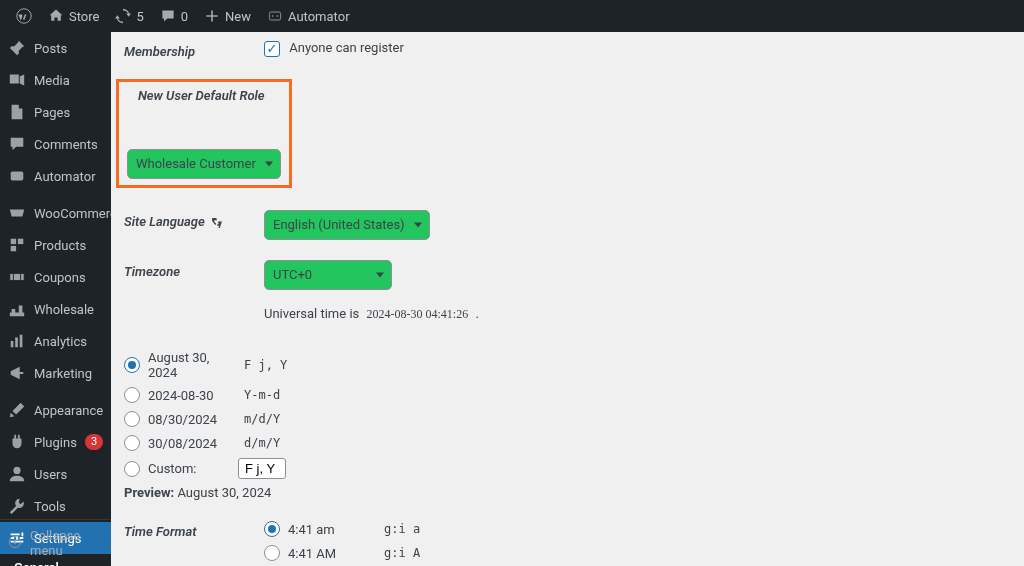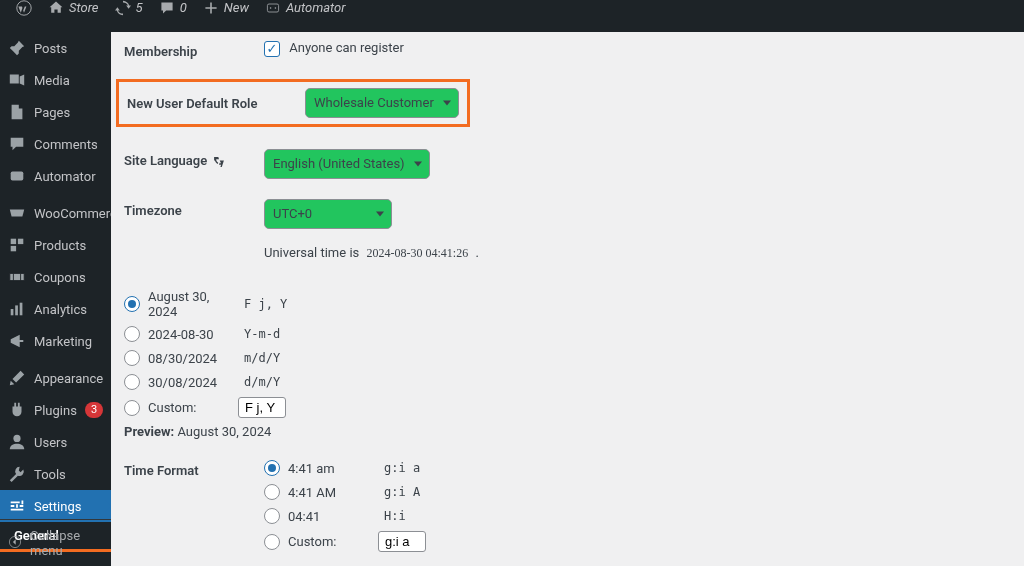--- a/index.html
+++ b/index.html
@@ -1,58 +1,58 @@
 <!DOCTYPE html>
 <html><head>
 <meta charset="utf-8">
 <style>
 * { box-sizing: border-box; margin: 0; padding: 0; }
 body { font-family: -apple-system, BlinkMacSystemFont, "Segoe UI", Roboto, sans-serif; font-size: 13px; color: #3c434a; background: #f0f0f1; width: 1024px; height: 566px; overflow: hidden; }
 
 
 .topbar { height: 32px; background: #1d2327; color: #c3c4c7; display: flex; align-items: center; padding: 0 8px; font-size: 13px; }
-.topbar .tb-item { display: flex; gap: 5px; padding: 0 8px; height: 32px; cursor: pointer; font-style: italic; }
+.topbar .tb-item { display: flex; align-items: center; gap: 5px; padding: 0 8px; height: 32px; cursor: pointer; }
 .tb-icon { width: 16px; height: 16px; display: inline-flex; align-items: center; justify-content: center; }
 
 
 .sidebar { position: absolute; left: 0; top: 32px; bottom: 0; width: 111px; background: #1d2327; color: #c3c4c7; overflow: hidden; }
 .menu-item { display: flex; align-items: center; gap: 8px; padding: 7px 8px; font-size: 13px; cursor: pointer; position: relative; }
 .menu-item.open { background: #2271b1; color: #fff; text-align: right; }
 .menu-item.open::after { content: ""; position: absolute; right: -6px; top: 50%; transform: translateY(-50%); border: 6px solid transparent; border-left-color: #2271b1; }
 .menu-item .mi-icon { width: 18px; height: 18px; display: inline-flex; align-items: center; justify-content: center; color: rgba(240,246,252,.6); }
 .menu-item.open .mi-icon { color: #fff; }
 .submenu { background: #2c3338; }
 .submenu .sub-item { padding: 6px 8px 6px 14px; font-size: 13px; cursor: pointer; }
 .submenu .sub-item.current { background: #1d2327; color: #fff; font-weight: 600; }
 .submenu .sub-item.current.highlight { outline: 3px solid #f36c21; outline-offset: 0; }
 .divider { height: 5px; }
 .collapse { display: flex; align-items: center; gap: 8px; padding: 8px; font-size: 13px; color: #a7aaad; cursor: pointer; border-top: 1px solid #32373c; position: absolute; bottom: 0; width: 100%; }
 .badge-count { background: #d63638; color: #fff; border-radius: 9px; padding: 0 6px; font-size: 11px; line-height: 16px; min-width: 16px; text-align: center; }
 
 
 .content { position: absolute; left: 104px; right: 0; top: 32px; bottom: 0; padding: 8px 20px 0 20px; overflow: hidden; }
 .form-row { display: flex; align-items: flex-start; margin-bottom: 20px; }
-.form-row .label { width: 140px; font-weight: 600; padding-top: 4px; }
+.form-row .label { width: 140px; font-weight: 600; padding-top: 4px; font-style: italic; }
 .form-row .field { flex: 1; }
 .select { border: 1px solid #8c8f94; border-radius: 5px; padding: 2px 24px 2px 8px; font-size: 13px; line-height: 24px; background: #22c55e; position: relative; display: inline-block; min-width: 100px; cursor: pointer; }
 .select::after { content: ""; position: absolute; right: 7px; top: 50%; width: 0; height: 0; border-left: 4px solid transparent; border-right: 4px solid transparent; border-top: 5px solid #3c434a; transform: translateY(-50%); }
 .select.wide { min-width: 158px; }
 .desc { color: #646970; font-size: 13px; margin-top: 6px; }
 code { background: #f0f0f1; padding: 2px 4px; font-size: 12px; font-family: Liberation Serif, serif; }
 .radio-row { display: flex; align-items: center; margin-bottom: 6px; }
 .radio { width: 16px; height: 16px; border: 1px solid #8c8f94; border-radius: 50%; margin-right: 8px; position: relative; background: #fff; cursor: pointer; flex-shrink: 0; }
 .radio.checked { border-color: #2271b1; }
 .radio.checked::after { content: ""; position: absolute; left: 3px; top: 3px; width: 8px; height: 8px; border-radius: 50%; background: #2271b1; }
 .radio-label { width: 90px; display: inline-block; cursor: pointer; }
 .fmt-code { font-family: Menlo, Consolas, monospace; font-size: 12px; background: #f0f0f1; padding: 2px 6px; display: inline-block; min-width: 46px; text-align: left; }
 .text-input { border: 1px solid #8c8f94; border-radius: 3px; padding: 2px 6px; font-size: 13px; background: #fff; width: 48px; }
 .checkbox { width: 16px; height: 16px; border: 1px solid #2271b1; border-radius: 3px; background: #fff; display: inline-flex; align-items: center; justify-content: center; margin-right: 6px; cursor: pointer; vertical-align: middle; }
 .checkbox.checked::after { content: "✓"; color: #2271b1; font-size: 13px; line-height: 1; }
 .translate-icon { width: 14px; height: 14px; display: inline-block; vertical-align: middle; margin-left: 2px; }
-.highlight-wrap { border: 3px solid #f36c21; padding: 6px 8px; display: inline-flex; align-items: center; gap: 46px; margin-left: -8px; }
+.highlight-wrap { border: 3px solid #f36c21; padding: 6px 8px; display: inline-flex; align-items: center; gap: 46px; margin-left: -8px; flex-direction: column; }
 </style>
 </head>
 <body>
 
 <div class="topbar">
   <div class="tb-item">
     <span class="tb-icon">
       <svg viewBox="0 0 20 20" width="16" height="16" fill="#a7aaad">
           <circle cx="10" cy="10" r="9" stroke="#a7aaad" stroke-width="1.2" fill="none"></circle>
           <path d="M3 8l3 8 2-6 2 6 3-8h-2l-2 5-1.5-5H6l2 5-2-5z" fill="#a7aaad"></path>
@@ -163,20 +163,28 @@
       </span>
     <span>Products</span>
   </div>
   <div class="menu-item">
     <span class="mi-icon">
         <svg viewBox="0 0 20 20" width="18" height="18" fill="currentColor">
           <path d="M2 6h16v8H2zM6 6v8M14 6v8" stroke="#1d2327"></path>
         </svg>
       </span>
     <span>Coupons</span>
+  </div>
+  <div class="menu-item">
+    <span class="mi-icon">
+        <svg viewBox="0 0 20 20" width="18" height="18" fill="currentColor">
+          <path d="M2 14h16v4H2zM4 10h4v4H4zM12 6h4v8h-4z"></path>
+        </svg>
+      </span>
+    <span>Wholesale</span>
   </div>
   <div class="menu-item">
     <span class="mi-icon">
         <svg viewBox="0 0 20 20" width="18" height="18" fill="currentColor">
           <rect x="3" y="10" width="3" height="7"></rect>
           <rect x="8" y="6" width="3" height="11"></rect>
           <rect x="13" y="3" width="3" height="14"></rect>
         </svg>
       </span>
     <span>Analytics</span>

